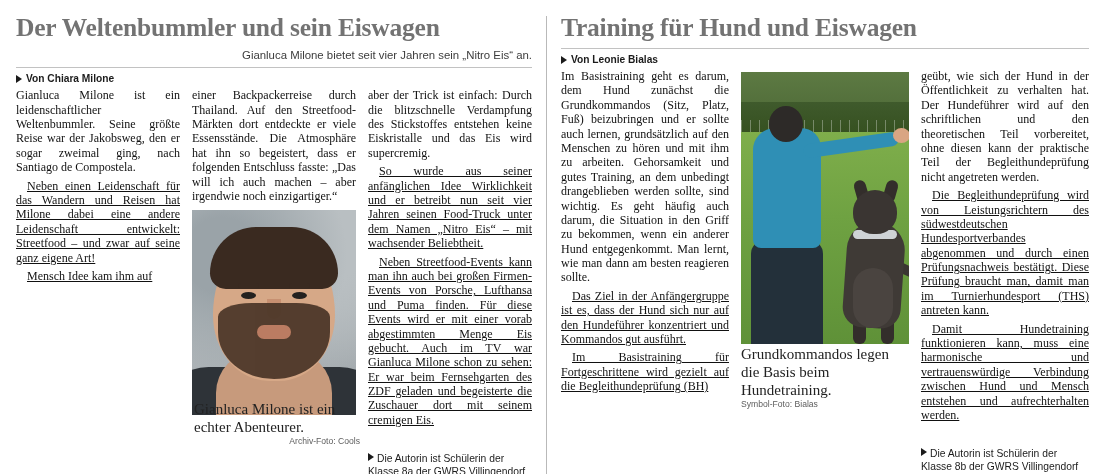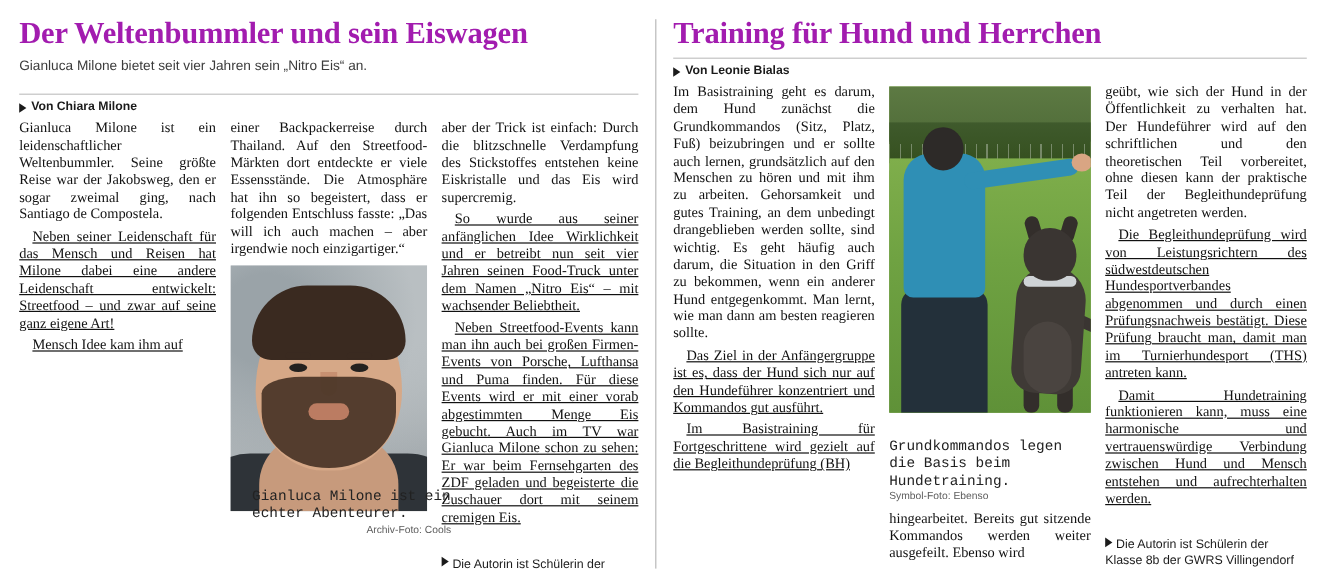--- a/index.html
+++ b/index.html
@@ -40,30 +40,31 @@
   .article.right {
     width: 542px;
     padding-left: 14px;
   }
   .headline {
     font-family: "Liberation Serif", serif;
     font-weight: bold;
     font-size: 25.5px;
     line-height: 1.06;
     letter-spacing: -0.2px;
-    color: #a21caf;
+    color: #737373;
     margin: 0 0 7px 0;
   }
   .subhead {
     font-family: "Liberation Sans", sans-serif;
     font-size: 11.4px;
     line-height: 1.25;
     color: #3c3c3c;
-    margin: 0 0 16px 0;
+    margin: 0 0 5px 0;
     font-weight: normal;
+    text-align: right;
   }
   .rule {
     height: 1px;
     background: #c2c2c2;
     margin: 3px 0 5px 0;
   }
   .byline {
     font-family: "Liberation Sans", sans-serif;
     font-size: 10.2px;
     font-weight: bold;
@@ -100,25 +101,25 @@
     hyphens: auto;
     margin: 0 0 0 0;
     color: #111;
   }
   p.body.indent { text-indent: 11px; text-decoration: underline; }
   .photo-wrap {
     position: relative;
     margin-top: 3px;
   }
   .caption {
-    font-family: Liberation Mono, monospace;
-    font-size: 12px;
+    font-family: Liberation Serif, serif;
+    font-size: 15px;
     line-height: 1.2;
     color: #222;
-    margin-top: 21px;
+    margin-top: 1px;
   }
   .credit {
     font-family: "Liberation Sans", sans-serif;
     font-size: 8.6px;
     line-height: 1.2;
     color: #5d5d5d;
   }
   .credit.right-align { text-align: right; }
   .note {
     font-family: "Liberation Sans", sans-serif;
@@ -423,21 +424,21 @@
     <div class="byline">
       <span class="arrow"></span>
       <span>Von Chiara Milone</span>
     </div>
 
     <div class="cols">
 
       <div class="col">
         <p class="body">Gianluca Milone ist ein leidenschaftlicher Weltenbummler. Seine größte Reise war der Jakobsweg, den er sogar zweimal ging, nach Santiago de Compostela.</p>
         <div class="spacer-4"></div>
-        <p class="body indent">Neben seiner Leidenschaft für das Mensch und Reisen hat Milone dabei eine andere Leidenschaft entwickelt: Streetfood – und zwar auf seine ganz eigene Art!</p>
+        <p class="body indent">Neben einen Leidenschaft für das Wandern und Reisen hat Milone dabei eine andere Leidenschaft entwickelt: Streetfood – und zwar auf seine ganz eigene Art!</p>
         <div class="spacer-4"></div>
         <p class="body indent">Mensch Idee kam ihm auf</p>
       </div>
 
       <div class="col">
         <p class="body">einer Backpackerreise durch Thailand. Auf den Streetfood-Märkten dort entdeckte er viele Essensstände. Die Atmosphäre hat ihn so begeistert, dass er folgenden Entschluss fasste: „Das will ich auch machen – aber irgendwie noch einzigartiger.“</p>
         <div class="spacer-4"></div>
         <div class="photo-wrap bottom-clip">
           <div class="portrait">
             <div class="bg-blur"></div>
@@ -462,30 +463,30 @@
         <div class="spacer-4"></div>
         <p class="body indent">Neben Streetfood-Events kann man ihn auch bei großen Firmen-Events von Porsche, Lufthansa und Puma finden. Für diese Events wird er mit einer vorab abgestimmten Menge Eis gebucht. Auch im TV war Gianluca Milone schon zu sehen: Er war beim Fernsehgarten des ZDF geladen und begeisterte die Zuschauer dort mit seinem cremigen Eis.</p>
         <div class="spacer-6"></div>
         <div class="note">
           <span class="arrow"></span><span>Die Autorin ist Schülerin der Klasse 8a der GWRS Villingendorf</span>
         </div>
       </div>
 
     </div>
 
-    <div style="position:absolute; left:194px; bottom:28px; width:166px;">
+    <div style="position:absolute; left:178px; bottom:28px; width:166px;">
       <div class="caption">Gianluca Milone ist ein echter Abenteurer.</div>
       <div class="credit right-align">Archiv-Foto: Cools</div>
     </div>
   </div>
 
   <div class="divider"></div>
 
   <div class="article right">
-    <h1 class="headline">Training für Hund und Herrchen</h1>
+    <h1 class="headline">Training für Hund und Eiswagen</h1>
     <div class="rule"></div>
     <div class="byline">
       <span class="arrow"></span>
       <span>Von Leonie Bialas</span>
     </div>
 
     <div class="cols">
 
       <div class="col">
         <p class="body">Im Basistraining geht es darum, dem Hund zunächst die Grundkommandos (Sitz, Platz, Fuß) beizubringen und er sollte auch lernen, grundsätzlich auf den Menschen zu hören und mit ihm zu arbeiten. Gehorsamkeit und gutes Training, an dem unbedingt drangeblieben werden sollte, sind wichtig. Es geht häufig auch darum, die Situation in den Griff zu bekommen, wenn ein anderer Hund entgegenkommt. Man lernt, wie man dann am besten reagieren sollte.</p>
@@ -511,24 +512,23 @@
             <div class="dog-leg a"></div>
             <div class="dog-leg b"></div>
             <div class="dog-body"></div>
             <div class="dog-chest"></div>
             <div class="dog-collar"></div>
             <div class="dog-ear l"></div>
             <div class="dog-ear r"></div>
             <div class="dog-head"></div>
           </div>
           <div class="caption">Grundkommandos legen die Basis beim Hundetraining.</div>
-          <div class="credit">Symbol-Foto: Ebenso</div>
+          <div class="credit">Symbol-Foto: Bialas</div>
         </div>
         <div class="spacer-6"></div>
-        <p class="body">hingearbeitet. Bereits gut sitzende Kommandos werden weiter ausgefeilt. Ebenso wird</p>
       </div>
 
       <div class="col">
         <p class="body">geübt, wie sich der Hund in der Öffentlichkeit zu verhalten hat. Der Hundeführer wird auf den schriftlichen und den theoretischen Teil vorbereitet, ohne diesen kann der praktische Teil der Begleithundeprüfung nicht angetreten werden.</p>
         <div class="spacer-4"></div>
         <p class="body indent">Die Begleithundeprüfung wird von Leistungsrichtern des südwestdeutschen Hundesportverbandes abgenommen und durch einen Prüfungsnachweis bestätigt. Diese Prüfung braucht man, damit man im Turnierhundesport (THS) antreten kann.</p>
         <div class="spacer-4"></div>
         <p class="body indent">Damit Hundetraining funktionieren kann, muss eine harmonische und vertrauenswürdige Verbindung zwischen Hund und Mensch entstehen und aufrechterhalten werden.</p>
         <div class="spacer-6"></div>
         <div class="note">

